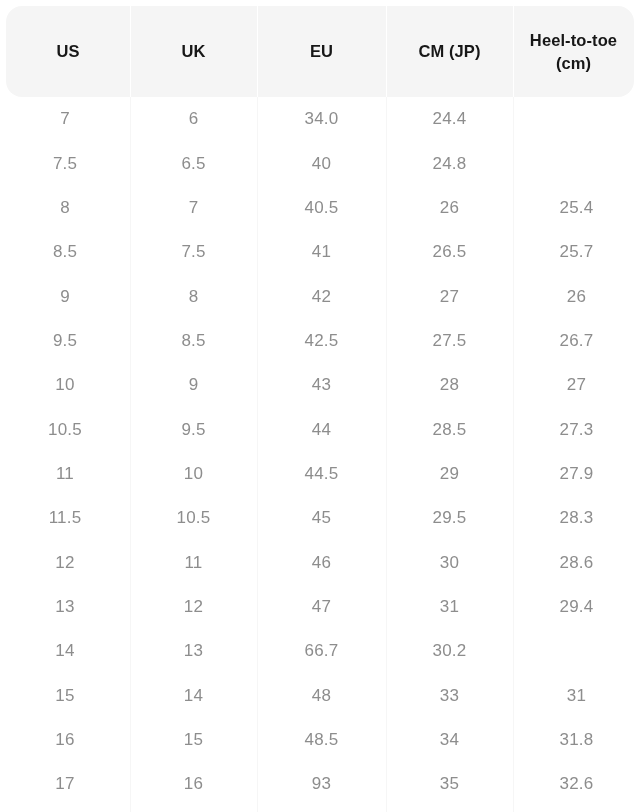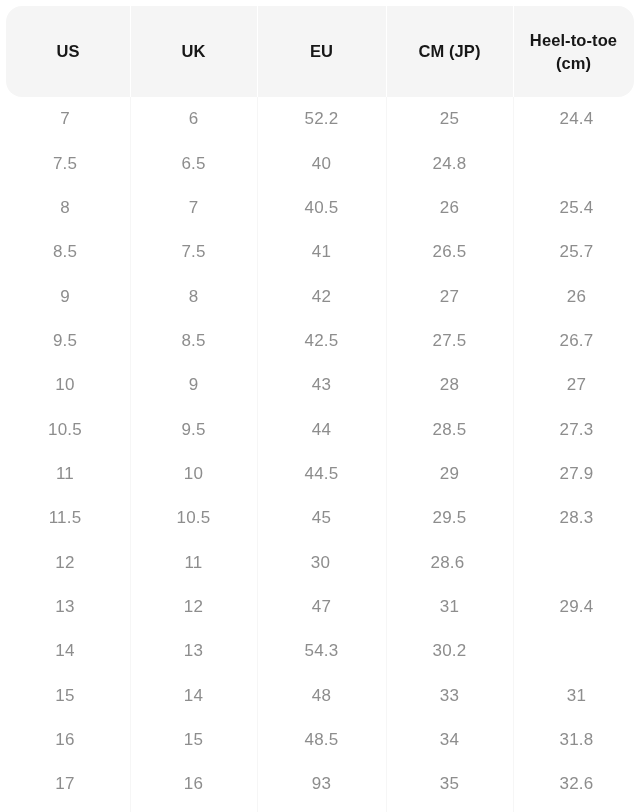--- a/index.html
+++ b/index.html
@@ -147,22 +147,21 @@
   </div>
 
   <div class="tbody" id="tbody">
     <div class="vrule vrule-1"></div>
     <div class="vrule vrule-2"></div>
     <div class="vrule vrule-3"></div>
     <div class="vrule vrule-4"></div>
   <div class="row">
         <div class="td c0">7</div>
         <div class="td c1">6</div>
-        <div class="td c2">52.2</div>
-        <div class="td c3">25</div>
+        <div class="td c2">34.0</div>
         <div class="td c4">24.4</div>
       </div>
       <div class="row">
         <div class="td c0">7.5</div>
         <div class="td c1">6.5</div>
         <div class="td c2">40</div>
         <div class="td c4">24.8</div>
       </div>
       <div class="row">
         <div class="td c0">8</div>
@@ -216,34 +215,35 @@
       <div class="row">
         <div class="td c0">11.5</div>
         <div class="td c1">10.5</div>
         <div class="td c2">45</div>
         <div class="td c3">29.5</div>
         <div class="td c4">28.3</div>
       </div>
       <div class="row">
         <div class="td c0">12</div>
         <div class="td c1">11</div>
+        <div class="td c2">46</div>
         <div class="td c3">30</div>
         <div class="td c4">28.6</div>
       </div>
       <div class="row">
         <div class="td c0">13</div>
         <div class="td c1">12</div>
         <div class="td c2">47</div>
         <div class="td c3">31</div>
         <div class="td c4">29.4</div>
       </div>
       <div class="row">
         <div class="td c0">14</div>
         <div class="td c1">13</div>
-        <div class="td c2">54.3</div>
+        <div class="td c2">66.7</div>
         <div class="td c4">30.2</div>
       </div>
       <div class="row">
         <div class="td c0">15</div>
         <div class="td c1">14</div>
         <div class="td c2">48</div>
         <div class="td c3">33</div>
         <div class="td c4">31</div>
       </div>
       <div class="row">

